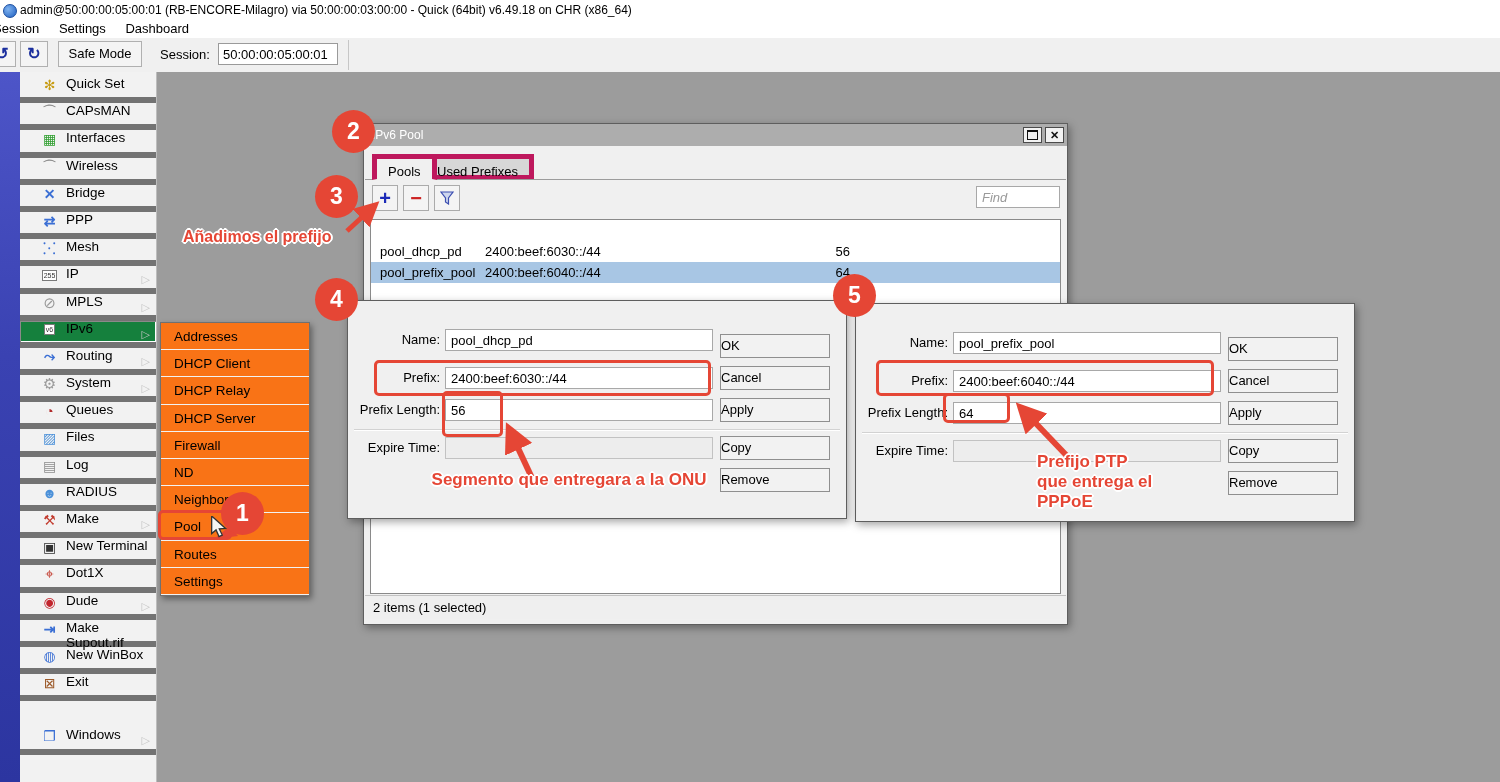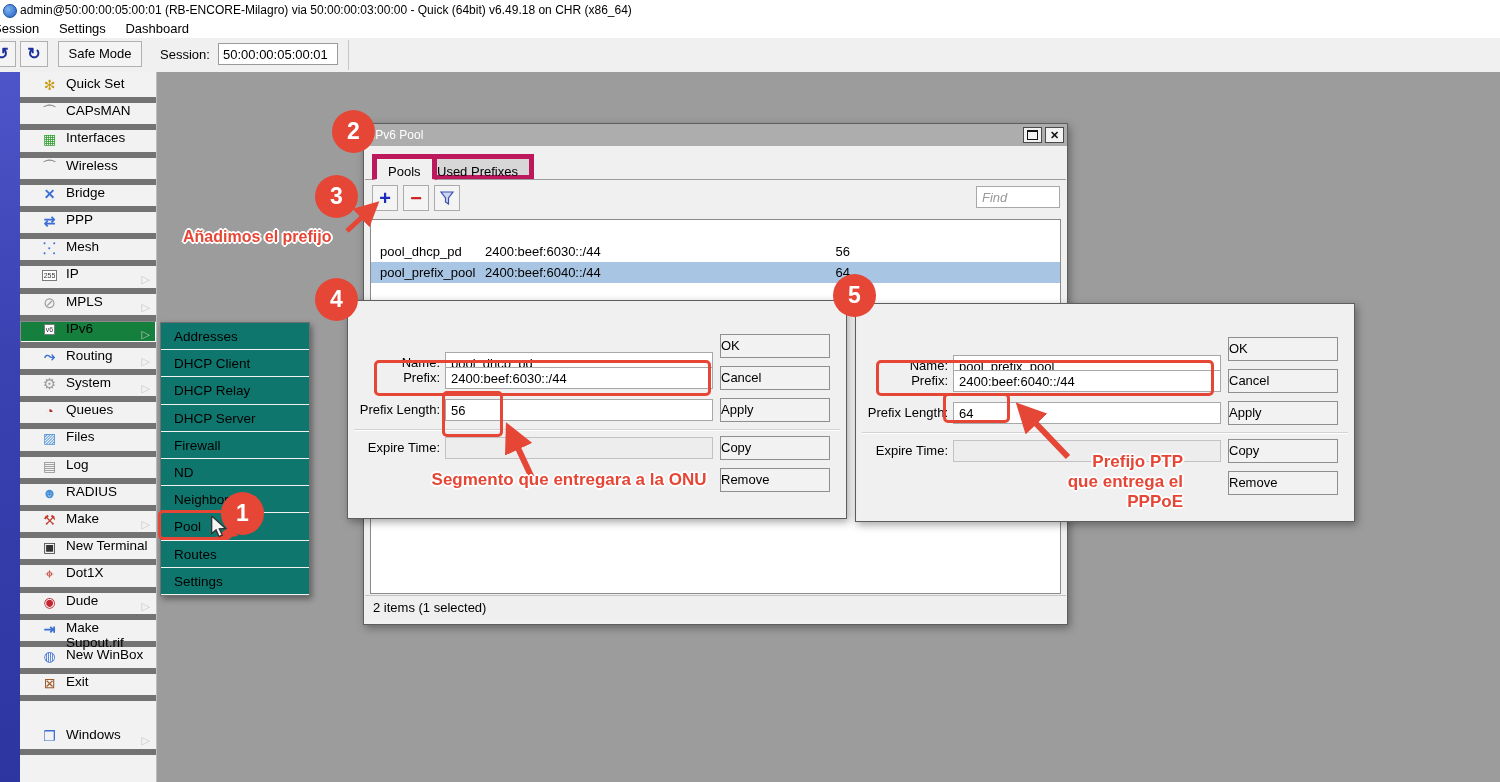--- a/index.html
+++ b/index.html
@@ -62,21 +62,21 @@
   .ic-tools::before{content:"⚒";color:#c23b2e}
   .ic-term::before{content:"▣";color:#333}
   .ic-dot1x::before{content:"⌖";color:#c23b2e;font-size:15px}
   .ic-dude::before{content:"◉";color:#c2252d}
   .ic-supout::before{content:"⇥";color:#3b6fd4;font-weight:bold}
   .ic-winbox::before{content:"◍";color:#3b6fd4}
   .ic-exit::before{content:"⊠";color:#9c5a2a}
   .ic-windows::before{content:"❐";color:#3b6fd4}
 
   
-  #submenu{left:160px;top:322px;width:148px;background:#0f766e;border:1px solid #707070;
+  #submenu{left:160px;top:322px;width:148px;background:#f97316;border:1px solid #707070;
            box-shadow:2px 3px 6px rgba(0,0,0,.4);z-index:30}
   .sub-item{height:27.2px;line-height:27.2px;padding-left:13px;font-size:13.5px;border-bottom:1px solid #f2f2f2;box-sizing:border-box}
 
   
   .mswin{position:absolute;background:#f0f0f0;border:1px solid #5e5e5e;box-shadow:2px 3px 8px rgba(0,0,0,.35);box-sizing:border-box}
   .titlebar{position:absolute;left:0;top:0;right:0;height:22px;color:#fff;font-size:12px;
             display:flex;align-items:center;padding-left:8px;box-sizing:border-box}
   .titlebar.active{background:#4b51bb}
   .titlebar.inactive{background:#adadad}
   .win-btns{position:absolute;right:3px;top:3px;display:flex;gap:3px}
@@ -124,21 +124,21 @@
                border-top:1px solid #c2c2c2;font-size:13px;line-height:24px;padding-left:8px;box-sizing:border-box}
 
   
   .dialog{width:500px;height:219px}
   #dlg-dhcp{left:347px;top:300px;z-index:20}
   #dlg-prefix{left:855px;top:303px;z-index:15}
   .flabel{position:absolute;left:4px;width:88px;text-align:right;font-size:13px;line-height:22px}
   .finput{position:absolute;left:97px;width:256px;height:20px;border:1px solid #a8a8a8;background:#fff;
           font-size:13px;padding:0 5px;font-family:"Liberation Sans",sans-serif;box-sizing:content-box}
   .finput:disabled{background:#ededed;border-color:#c2c2c2}
-  .r-name{top:51px}.r-prefix{top:66px}.r-len{top:98px}.r-exp{top:136px}
+  .r-name{top:28px}.r-prefix{top:66px}.r-len{top:98px}.r-exp{top:136px}
   .sepline{position:absolute;left:6px;right:6px;top:128px;height:1px;background:#d2d2d2;border-bottom:1px solid #fff}
   .dlg-btn{position:absolute;right:16px;width:110px;height:24px;background:#f2f2f2;border:1px solid #8f8f8f;
            font-size:13px;text-align:left;line-height:22px;box-sizing:border-box}
   .b0{top:33px}.b1{top:65px}.b2{top:97px}.b3{top:135px}.b4{top:167px}
 
   
   .red-rect{position:absolute;border:3px solid #e54635;border-radius:5px;z-index:40;box-sizing:border-box}
   #rr-pool{left:158px;top:510px;width:74px;height:30px}
   #rr-d4-prefix{left:374px;top:360px;width:337px;height:36px}
   #rr-d4-len{left:442px;top:391px;width:61px;height:46px}
@@ -148,21 +148,21 @@
         font-weight:bold;font-size:23px;display:flex;align-items:center;justify-content:center;z-index:45}
   #step-1{left:221px;top:492px}
   #step-2{left:332px;top:110px}
   #step-3{left:315px;top:175px}
   #step-4{left:315px;top:278px}
   #step-5{left:833px;top:274px}
   .red-note{position:absolute;color:#e54635;font-weight:bold;z-index:46;
             text-shadow:-1px -1px 0 #fff,1px -1px 0 #fff,-1px 1px 0 #fff,1px 1px 0 #fff,0 2px 0 #fff,2px 0 0 #fff,-2px 0 0 #fff,0 -2px 0 #fff}
   #note-add{left:183px;top:228px;font-size:16px;white-space:nowrap}
   #note-onu{left:413px;top:470px;width:312px;font-size:17px;text-align:center;white-space:nowrap}
-  #note-ptp{left:1037px;top:452px;width:146px;font-size:17px;text-align:right;line-height:20px}
+  #note-ptp{left:1037px;top:452px;width:146px;font-size:17px;text-align:left;line-height:20px}
   #overlay-arrows{position:absolute;left:0;top:0;width:1500px;height:782px;z-index:44;pointer-events:none}
   #cursor-pool{position:absolute;left:210px;top:516px;z-index:60;pointer-events:none}
 </style>
 </head>
 <body>
 
 <div class="abs" id="titlebar">
   <div class="abs" id="appicon"></div>
   <div class="abs" id="apptitle">admin@50:00:00:05:00:01 (RB-ENCORE-Milagro) via 50:00:00:03:00:00 - Quick (64bit) v6.49.18 on CHR (x86_64)</div>
 </div>

